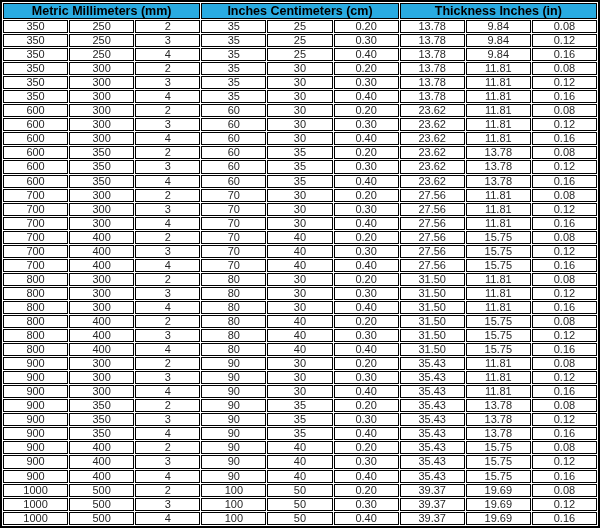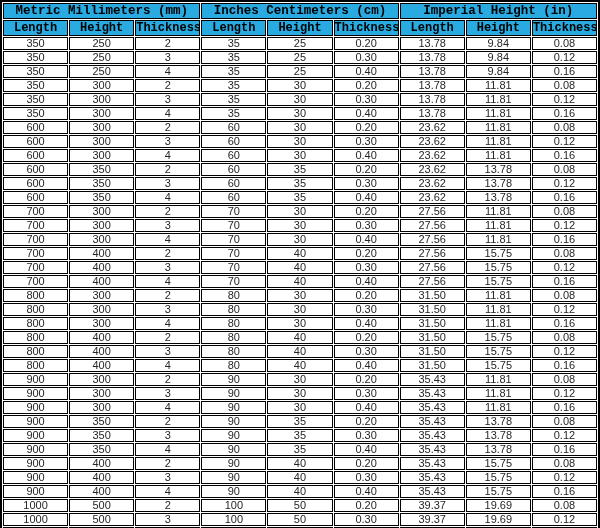--- a/index.html
+++ b/index.html
@@ -23,21 +23,21 @@
     padding: 0;
     margin: 0;
     text-align: center;
     vertical-align: middle;
     overflow: hidden;
     white-space: nowrap;
   }
   table.conv thead th {
     background: var(--header-bg, #29ABE2);
     color: var(--header-text, #000000);
-    font-family: Liberation Mono, monospace;
+    font-family: Liberation Sans, sans-serif;
     font-weight: bold;
   }
   tr.group-row th {
     height: 13px;
     font-size: 12.5px;
   }
   tr.col-row th {
     height: 14px;
     font-size: 12px;
   }
@@ -50,32 +50,21 @@
   }
 </style>
 </head>
 <body>
 
 <table class="conv">
   <thead>
     <tr class="group-row">
       <th colspan="3">Metric Millimeters (mm)</th>
       <th colspan="3">Inches Centimeters (cm)</th>
-      <th colspan="3">Imperial Height (in)</th>
-    </tr>
-    <tr class="col-row">
-      <th>Length</th>
-      <th>Height</th>
-      <th>Thickness</th>
-      <th>Length</th>
-      <th>Height</th>
-      <th>Thickness</th>
-      <th>Length</th>
-      <th>Height</th>
-      <th>Thickness</th>
+      <th colspan="3">Thickness Inches (in)</th>
     </tr>
   </thead>
   <tbody>
       <tr>
         <td>350</td>
         <td>250</td>
         <td>2</td>
         <td>35</td>
         <td>25</td>
         <td>0.20</td>

